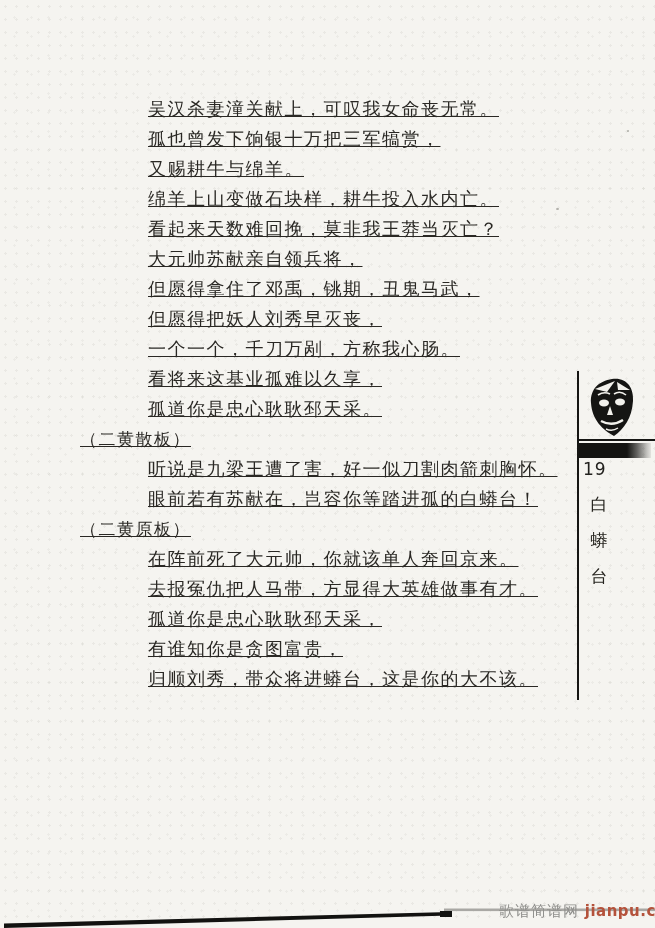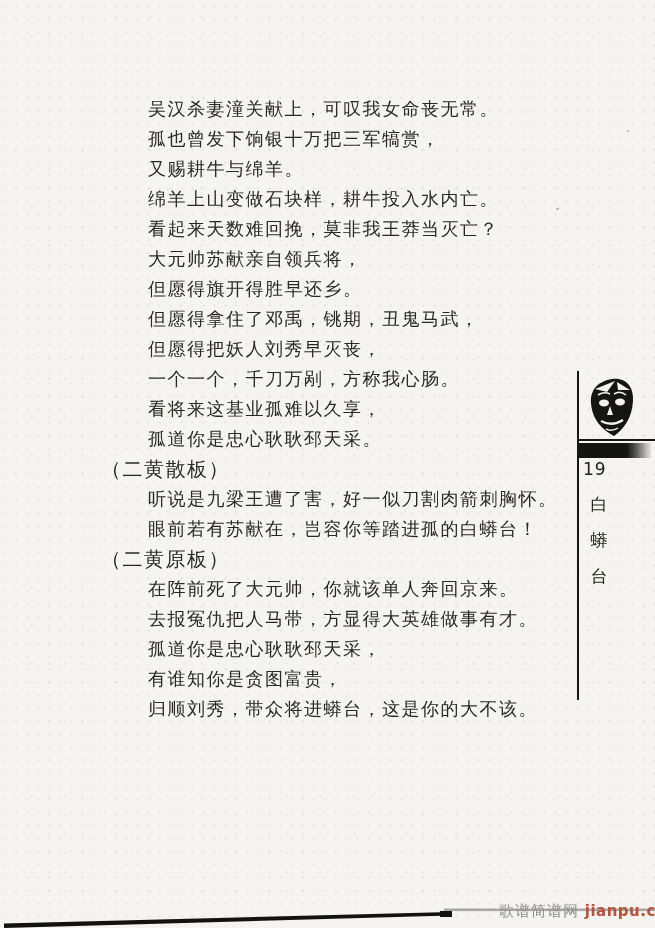--- a/index.html
+++ b/index.html
@@ -11,23 +11,23 @@
     background-color:#f5f4f0;
     background-image:
       radial-gradient(rgba(158,155,144,.13) 1px, transparent 1.2px),
       radial-gradient(rgba(120,118,108,.07) 1px, transparent 1.2px);
     background-size:11px 13px,17px 19px;
     background-position:0 0,6px 8px;
     font-family:"DejaVu Serif","Liberation Serif",serif;
     color:#2a2824;
   }
   .textblock{position:absolute;left:0;top:94px;width:575px;}
-  .line{height:30px;line-height:30px;font-size:18px;letter-spacing:1.5px;white-space:nowrap;}
+  .line{height:30px;line-height:30px;font-size:18px;letter-spacing:1.5px;white-space:nowrap;text-decoration:underline;}
   .line.lyric{padding-left:148px;}
-  .line.stage{padding-left:101px;font-size:20px;}
+  .line.stage{padding-left:80px;font-size:17px;}
   .line.speaker{
     padding-left:71px;margin-top:36px;
     font-family:"DejaVu Sans","Liberation Sans",sans-serif;
     font-weight:bold;font-size:19px;letter-spacing:2px;color:#1d1c19;
   }
   
   .v-rule{position:absolute;left:577px;top:371px;width:2px;height:329px;background:#161614;}
   .h-rule{position:absolute;left:578px;top:439px;width:77px;height:2px;background:#161614;}
   .h-bar{
     position:absolute;left:579px;top:443px;width:72px;height:15px;
@@ -57,21 +57,20 @@
 
 <div class="page">
 
   <div class="textblock">
     <div class="line lyric">吴汉杀妻潼关献上，可叹我女命丧无常。</div>
     <div class="line lyric">孤也曾发下饷银十万把三军犒赏，</div>
     <div class="line lyric">又赐耕牛与绵羊。</div>
     <div class="line lyric">绵羊上山变做石块样，耕牛投入水内亡。</div>
     <div class="line lyric">看起来天数难回挽，莫非我王莽当灭亡？</div>
     <div class="line lyric">大元帅苏献亲自领兵将，</div>
-    <div class="line lyric">但愿得旗开得胜早还乡。</div>
     <div class="line lyric">但愿得拿住了邓禹，铫期，丑鬼马武，</div>
     <div class="line lyric">但愿得把妖人刘秀早灭丧，</div>
     <div class="line lyric">一个一个，千刀万剐，方称我心肠。</div>
     <div class="line lyric">看将来这基业孤难以久享，</div>
     <div class="line lyric">孤道你是忠心耿耿邳天采。</div>
     <div class="line stage">（二黄散板）</div>
     <div class="line lyric">听说是九梁王遭了害，好一似刀割肉箭刺胸怀。</div>
     <div class="line lyric">眼前若有苏献在，岂容你等踏进孤的白蟒台！</div>
     <div class="line stage">（二黄原板）</div>
     <div class="line lyric">在阵前死了大元帅，你就该单人奔回京来。</div>

